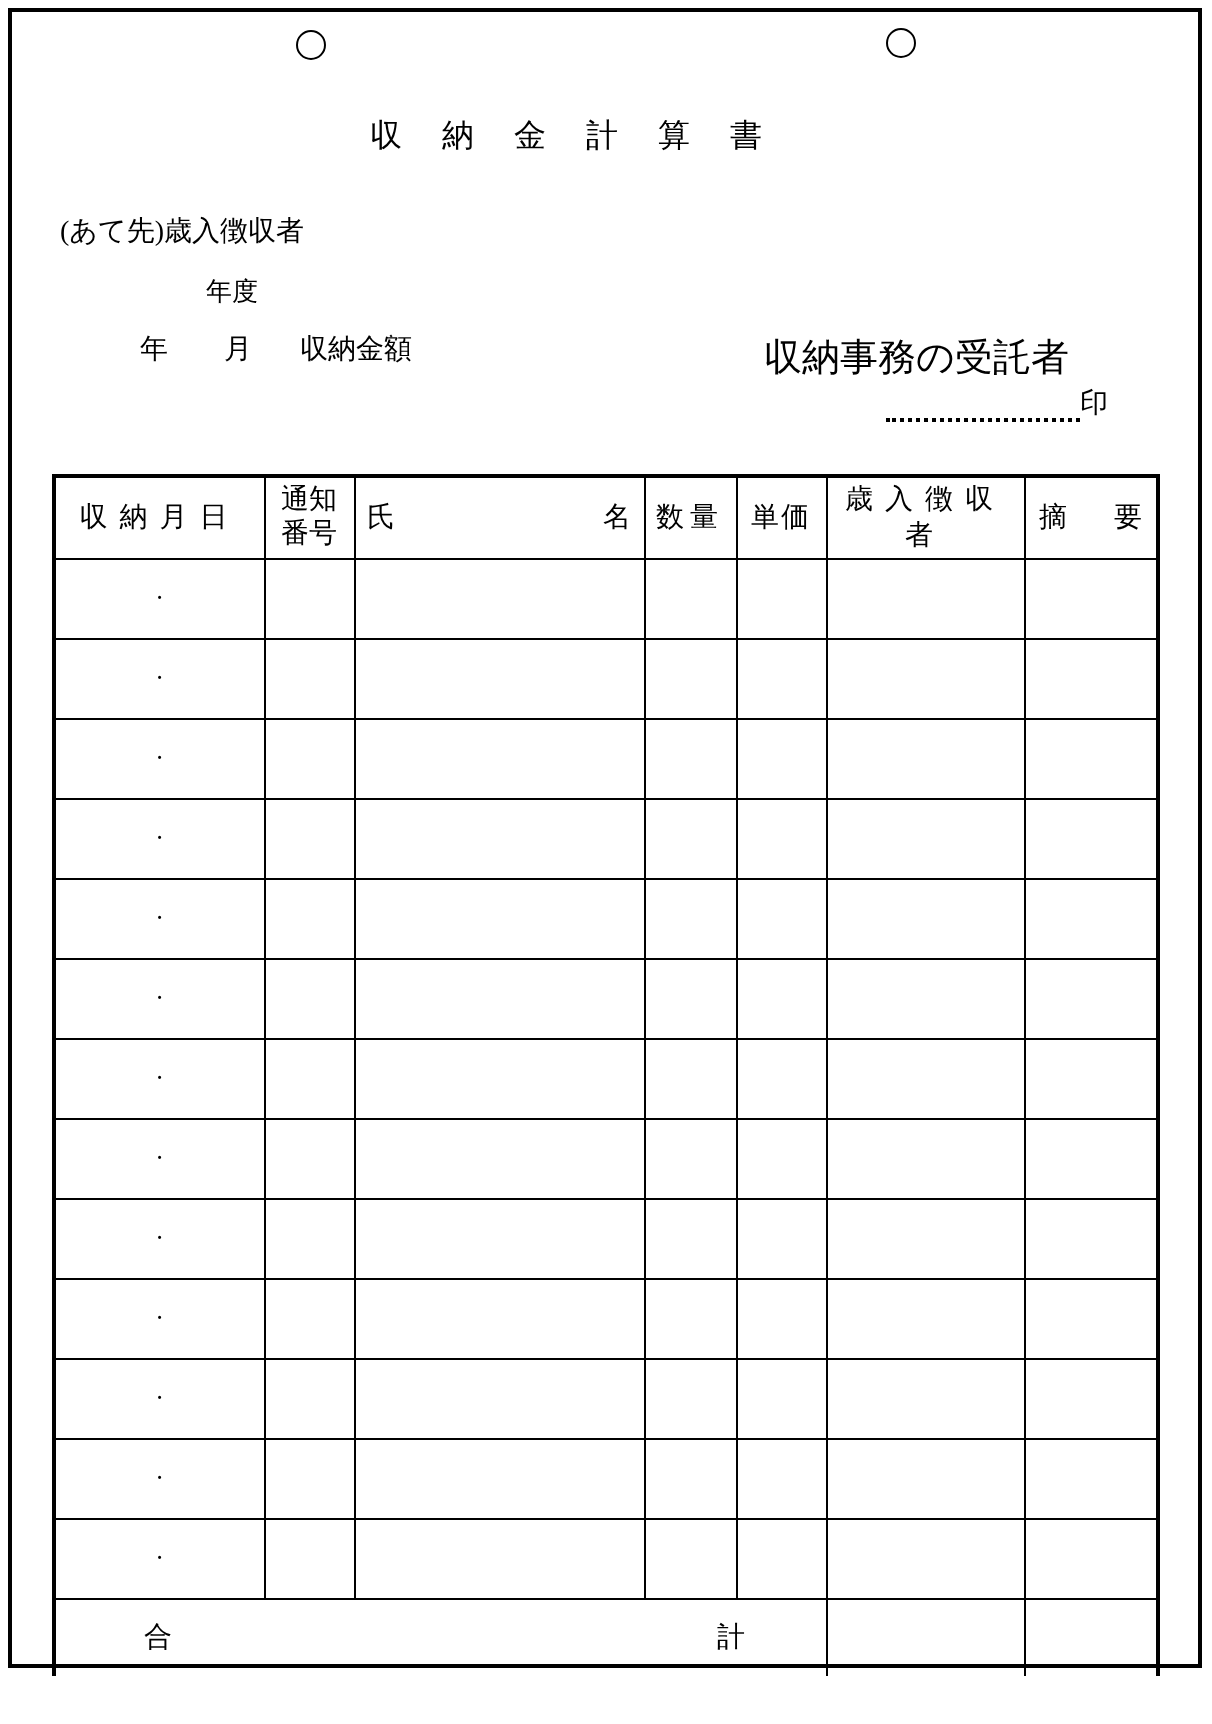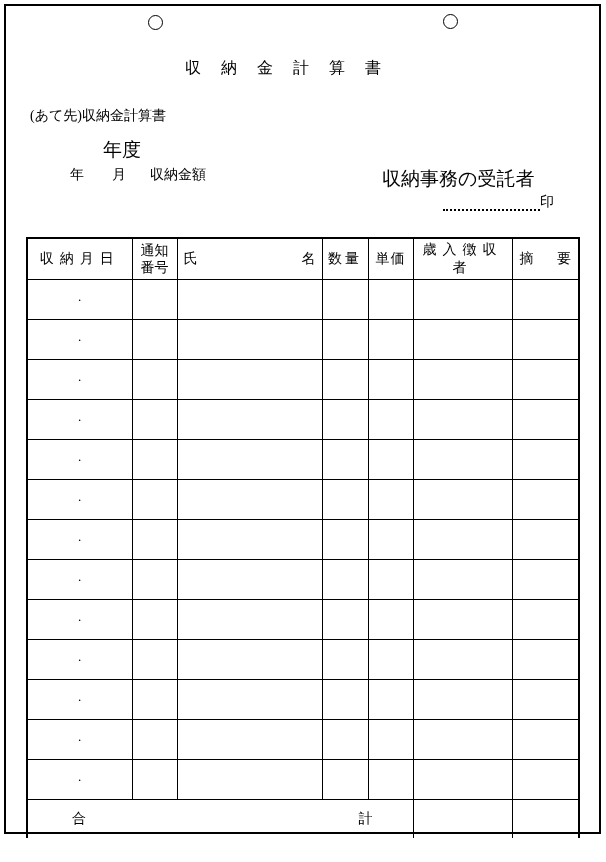--- a/index.html
+++ b/index.html
@@ -21,21 +21,21 @@
     border: 1.5px solid #000; border-radius: 50%; background: #fff;
   }
   .hole-left  { left: 148px; top: 15px; }
   .hole-right { left: 443px; top: 14px; }
   .title {
     position: absolute; left: -10px; top: 58px; width: 606px;
     text-align: center; font-size: 16px; letter-spacing: 20px;
     white-space: nowrap;
   }
   .addressee { position: absolute; left: 30px; top: 107px; font-size: 14px; }
-  .fiscal-year { position: absolute; left: 103px; top: 137px; font-size: 19px; font-family: Liberation Mono, monospace; }
+  .fiscal-year { position: absolute; left: 103px; top: 137px; font-size: 13px; font-family: Liberation Mono, monospace; }
   .date-line { position: absolute; left: 0; top: 166px; font-size: 14px; }
   .date-line .yr { position: absolute; left: 70px; }
   .date-line .mo { position: absolute; left: 112px; }
   .date-line .dy { position: absolute; left: 150px; white-space: nowrap; }
   .trustee { position: absolute; left: 382px; top: 166px; font-size: 19px; white-space: nowrap; }
   .seal-line { position: absolute; left: 443px; top: 193px; font-size: 14px; white-space: nowrap; }
   .seal-line .dotted {
     display: inline-block; width: 97px; height: 14px;
     border-bottom: 2px dotted #000; vertical-align: bottom;
   }
@@ -73,21 +73,21 @@
 </style>
 </head>
 <body>
 
 <div class="page">
   <div class="page-border"></div>
   <div class="hole hole-left"></div>
   <div class="hole hole-right"></div>
 
   <div class="title">収納金計算書</div>
-  <div class="addressee">(あて先)収納金計算書</div>
+  <div class="addressee">(あて先)歳入徴収者</div>
   <div class="fiscal-year">年度</div>
 
   <div class="date-line">
     <span class="yr">年</span>
     <span class="mo">月</span>
     <span class="dy">収納金額</span>
   </div>
 
   <div class="trustee">収納事務の受託者</div>
 

